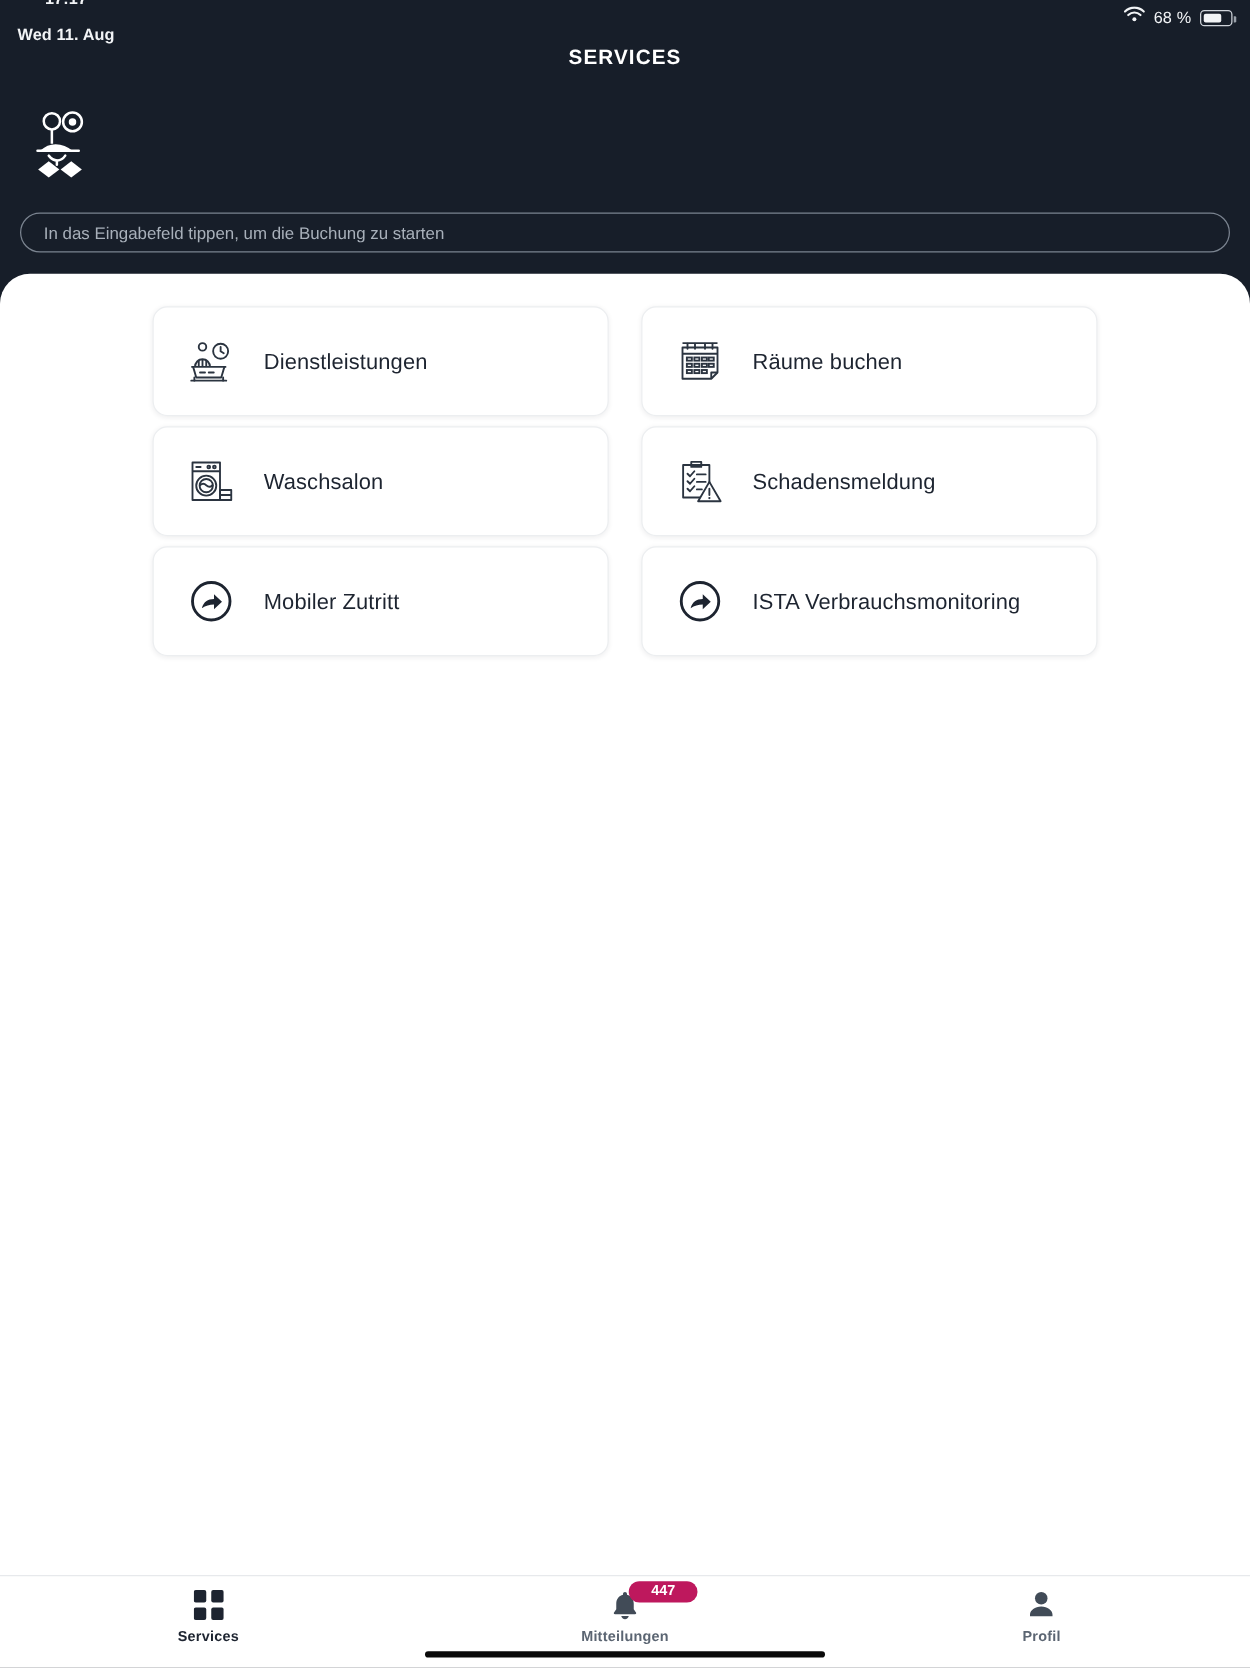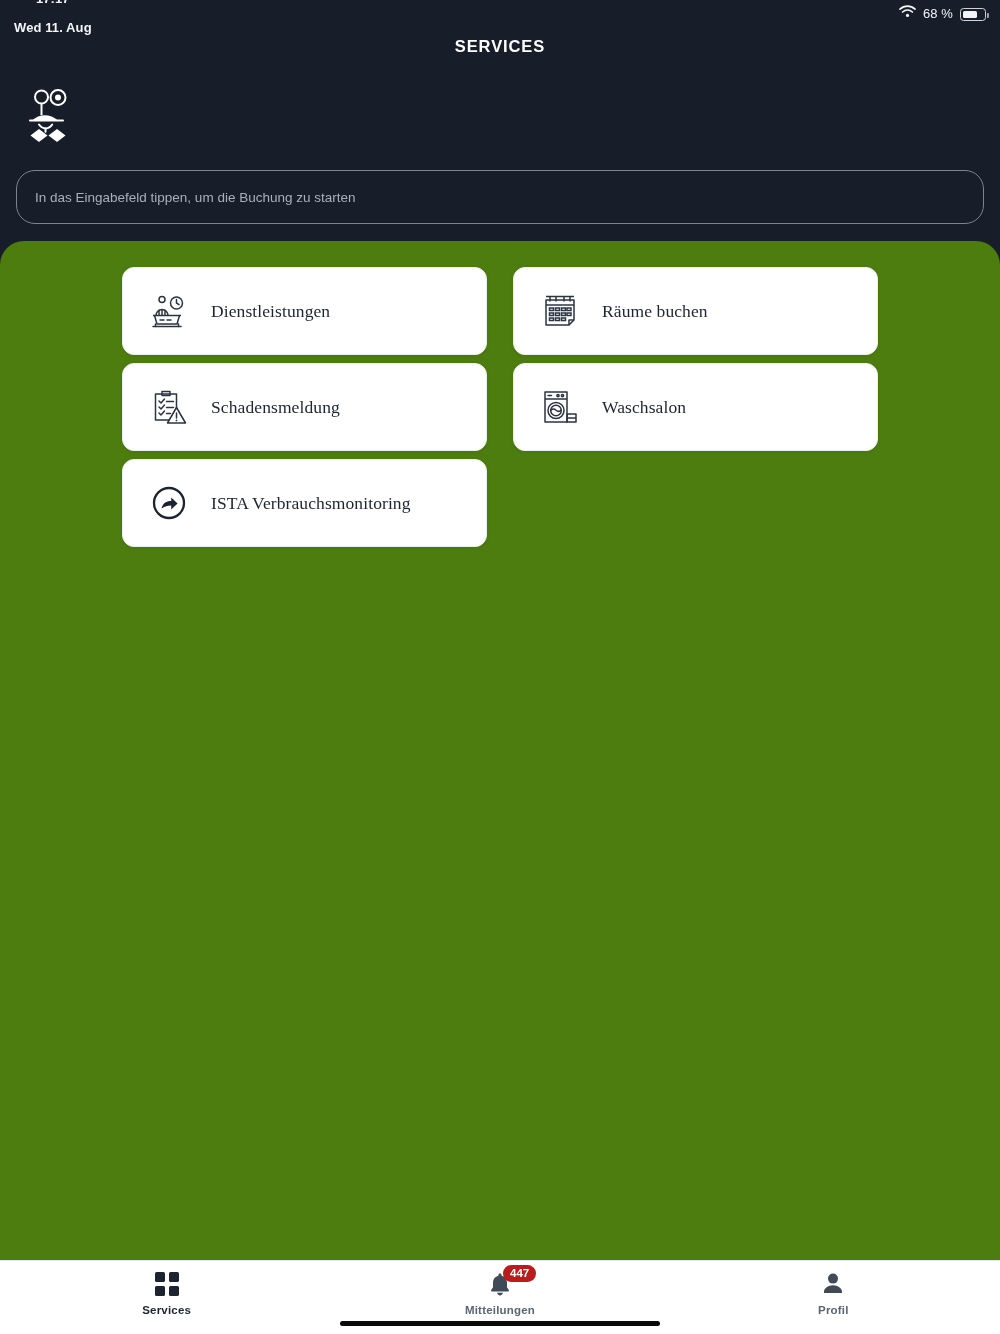--- a/index.html
+++ b/index.html
@@ -69,40 +69,39 @@
   .status-wrap { display: flex; align-items: center; gap: 7px; }
   .status-dot { width: 9px; height: 9px; border-radius: 50%; background: #e8342a; }
   .status-text { color: #e8342a; font-size: 13.5px; }
   .concierge-greeting {
     color: #f2f4f6; font-size: 16.5px; margin-top: 13px; letter-spacing: 0.1px;
   }
 
   
   .input-wrap { padding: 20px 16px 17px 16px; }
   .chat-input {
-    width: 100%; height: 54px;
+    width: 100%; height: 32px;
     background: transparent;
     border: 1.3px solid #7b8490;
     border-radius: 19px;
     color: #3b82f6;
     font-family: "Liberation Sans", sans-serif;
     font-size: 13.5px;
     padding: 0 18px;
     outline: none;
   }
   .chat-input::placeholder { color: #a8b0ba; }
 
   
   .panel {
     flex: 1 1 auto;
-    background: #4d7c0f;
+    background: #ffffff;
     border-radius: 24px 24px 0 0;
     padding: 26px 0 0 0;
     overflow: hidden;
-    font-family: Liberation Serif, serif;
   }
   .cards {
     width: 100%;
     padding: 0 122px;
     display: grid;
     grid-template-columns: 1fr 1fr;
     column-gap: 26px;
     row-gap: 2px;
   }
   .card {
@@ -140,24 +139,24 @@
   .tab {
     flex: 1 1 0;
     display: flex; flex-direction: column; align-items: center; gap: 7px;
     cursor: pointer;
   }
   .tab-icon { position: relative; height: 26px; display: flex; align-items: center; justify-content: center; }
   .tab-label { font-size: 11.5px; font-weight: 700; letter-spacing: 0.2px; color: #5b6572; }
   .tab.active .tab-label { color: #1d2430; }
   .badge {
     position: absolute; left: 15px; top: -6px;
-    background: #b91c1c; color: #ffffff;
+    background: #be185d; color: #ffffff;
     font-size: 11.5px; font-weight: 700;
     border-radius: 10px;
-    padding: 2px 7px;
+    padding: 2px 18px;
     line-height: 1.15;
   }
   .home-indicator {
     position: absolute; bottom: 8px; left: 50%; transform: translateX(-50%);
     width: 320px; height: 5px; background: #0a0a0a; border-radius: 3px;
   }
 </style>
 </head>
 <body>
 
@@ -250,55 +249,64 @@
             <rect x="21.5" y="27" width="4" height="2.5"></rect>
           </svg>
         </span>
         <span class="card-label">Räume buchen</span>
       </div>
 
 
       <div class="card">
         <span class="card-icon">
           <svg width="40" height="42" viewBox="0 0 40 42" fill="none" stroke="#2b3440" stroke-width="1.5">
+            <rect x="5" y="6" width="22" height="30" stroke-linejoin="round"></rect>
+            <path d="M5 13h22"></path>
+            <path d="M8 9.6h3.5" stroke-linecap="round"></path>
+            <circle cx="18" cy="9.6" r="1.1"></circle>
+            <circle cx="22.5" cy="9.6" r="1.1"></circle>
+            <circle cx="16" cy="24.5" r="8"></circle>
+            <circle cx="16" cy="24.5" r="5.3"></circle>
+            <path d="M11 24.2c1.7-1.6 3.4-1.6 5 0 1.7 1.6 3.4 1.6 5 0" stroke-linecap="round"></path>
+            <rect x="27" y="28" width="9" height="8" stroke-linejoin="round"></rect>
+            <path d="M27 32h9"></path>
+          </svg>
+        </span>
+        <span class="card-label">Waschsalon</span>
+      </div>
+
+      <div class="card">
+        <span class="card-icon">
+          <svg width="40" height="42" viewBox="0 0 40 42" fill="none" stroke="#2b3440" stroke-width="1.5">
             <path d="M6.5 8h21v26h-21z" stroke-linejoin="round"></path>
             <path d="M13 5.5h8v4h-8z" stroke-linejoin="round"></path>
             <path d="M10 15l2 2 3.5-4" stroke-linecap="round" stroke-linejoin="round"></path>
             <path d="M17.5 15.5h7" stroke-linecap="round"></path>
             <path d="M10 21l2 2 3.5-4" stroke-linecap="round" stroke-linejoin="round"></path>
             <path d="M17.5 21.5h7" stroke-linecap="round"></path>
             <path d="M10 27l2 2 3.5-4" stroke-linecap="round" stroke-linejoin="round"></path>
             <path d="M17.5 27.5h4" stroke-linecap="round"></path>
             <path d="M27.5 21.5l9 15.5h-18l9-15.5z" fill="#ffffff" stroke-linejoin="round"></path>
             <path d="M27.5 27v5" stroke-linecap="round"></path>
             <circle cx="27.5" cy="34.4" r="0.9" fill="#2b3440" stroke="none"></circle>
           </svg>
         </span>
         <span class="card-label">Schadensmeldung</span>
       </div>
 
-      <div class="card">
-        <span class="card-icon">
-          <svg width="40" height="42" viewBox="0 0 40 42" fill="none" stroke="#2b3440" stroke-width="1.5">
-            <rect x="5" y="6" width="22" height="30" stroke-linejoin="round"></rect>
-            <path d="M5 13h22"></path>
-            <path d="M8 9.6h3.5" stroke-linecap="round"></path>
-            <circle cx="18" cy="9.6" r="1.1"></circle>
-            <circle cx="22.5" cy="9.6" r="1.1"></circle>
-            <circle cx="16" cy="24.5" r="8"></circle>
-            <circle cx="16" cy="24.5" r="5.3"></circle>
-            <path d="M11 24.2c1.7-1.6 3.4-1.6 5 0 1.7 1.6 3.4 1.6 5 0" stroke-linecap="round"></path>
-            <rect x="27" y="28" width="9" height="8" stroke-linejoin="round"></rect>
-            <path d="M27 32h9"></path>
-          </svg>
-        </span>
-        <span class="card-label">Waschsalon</span>
-      </div>
-
-
+
+      <div class="card">
+        <span class="card-icon">
+          <svg width="36" height="36" viewBox="0 0 36 36" fill="none">
+            <circle cx="18" cy="18" r="15" stroke="#1d2430" stroke-width="2.3"></circle>
+            <path d="M10.5 23.5c1.2-5 4.8-7.4 9.7-7.4v-3.7l6.4 6-6.4 6v-3.9c-3.6 0-6.6 1-9.7 3z" fill="#1d2430"></path>
+          </svg>
+        </span>
+        <span class="card-label">Mobiler Zutritt</span>
+      </div>
 
       <div class="card">
         <span class="card-icon">
           <svg width="36" height="36" viewBox="0 0 36 36" fill="none">
             <circle cx="18" cy="18" r="15" stroke="#1d2430" stroke-width="2.3"></circle>
             <path d="M10.5 23.5c1.2-5 4.8-7.4 9.7-7.4v-3.7l6.4 6-6.4 6v-3.9c-3.6 0-6.6 1-9.7 3z" fill="#1d2430"></path>
           </svg>
         </span>
         <span class="card-label">ISTA Verbrauchsmonitoring</span>
       </div>

